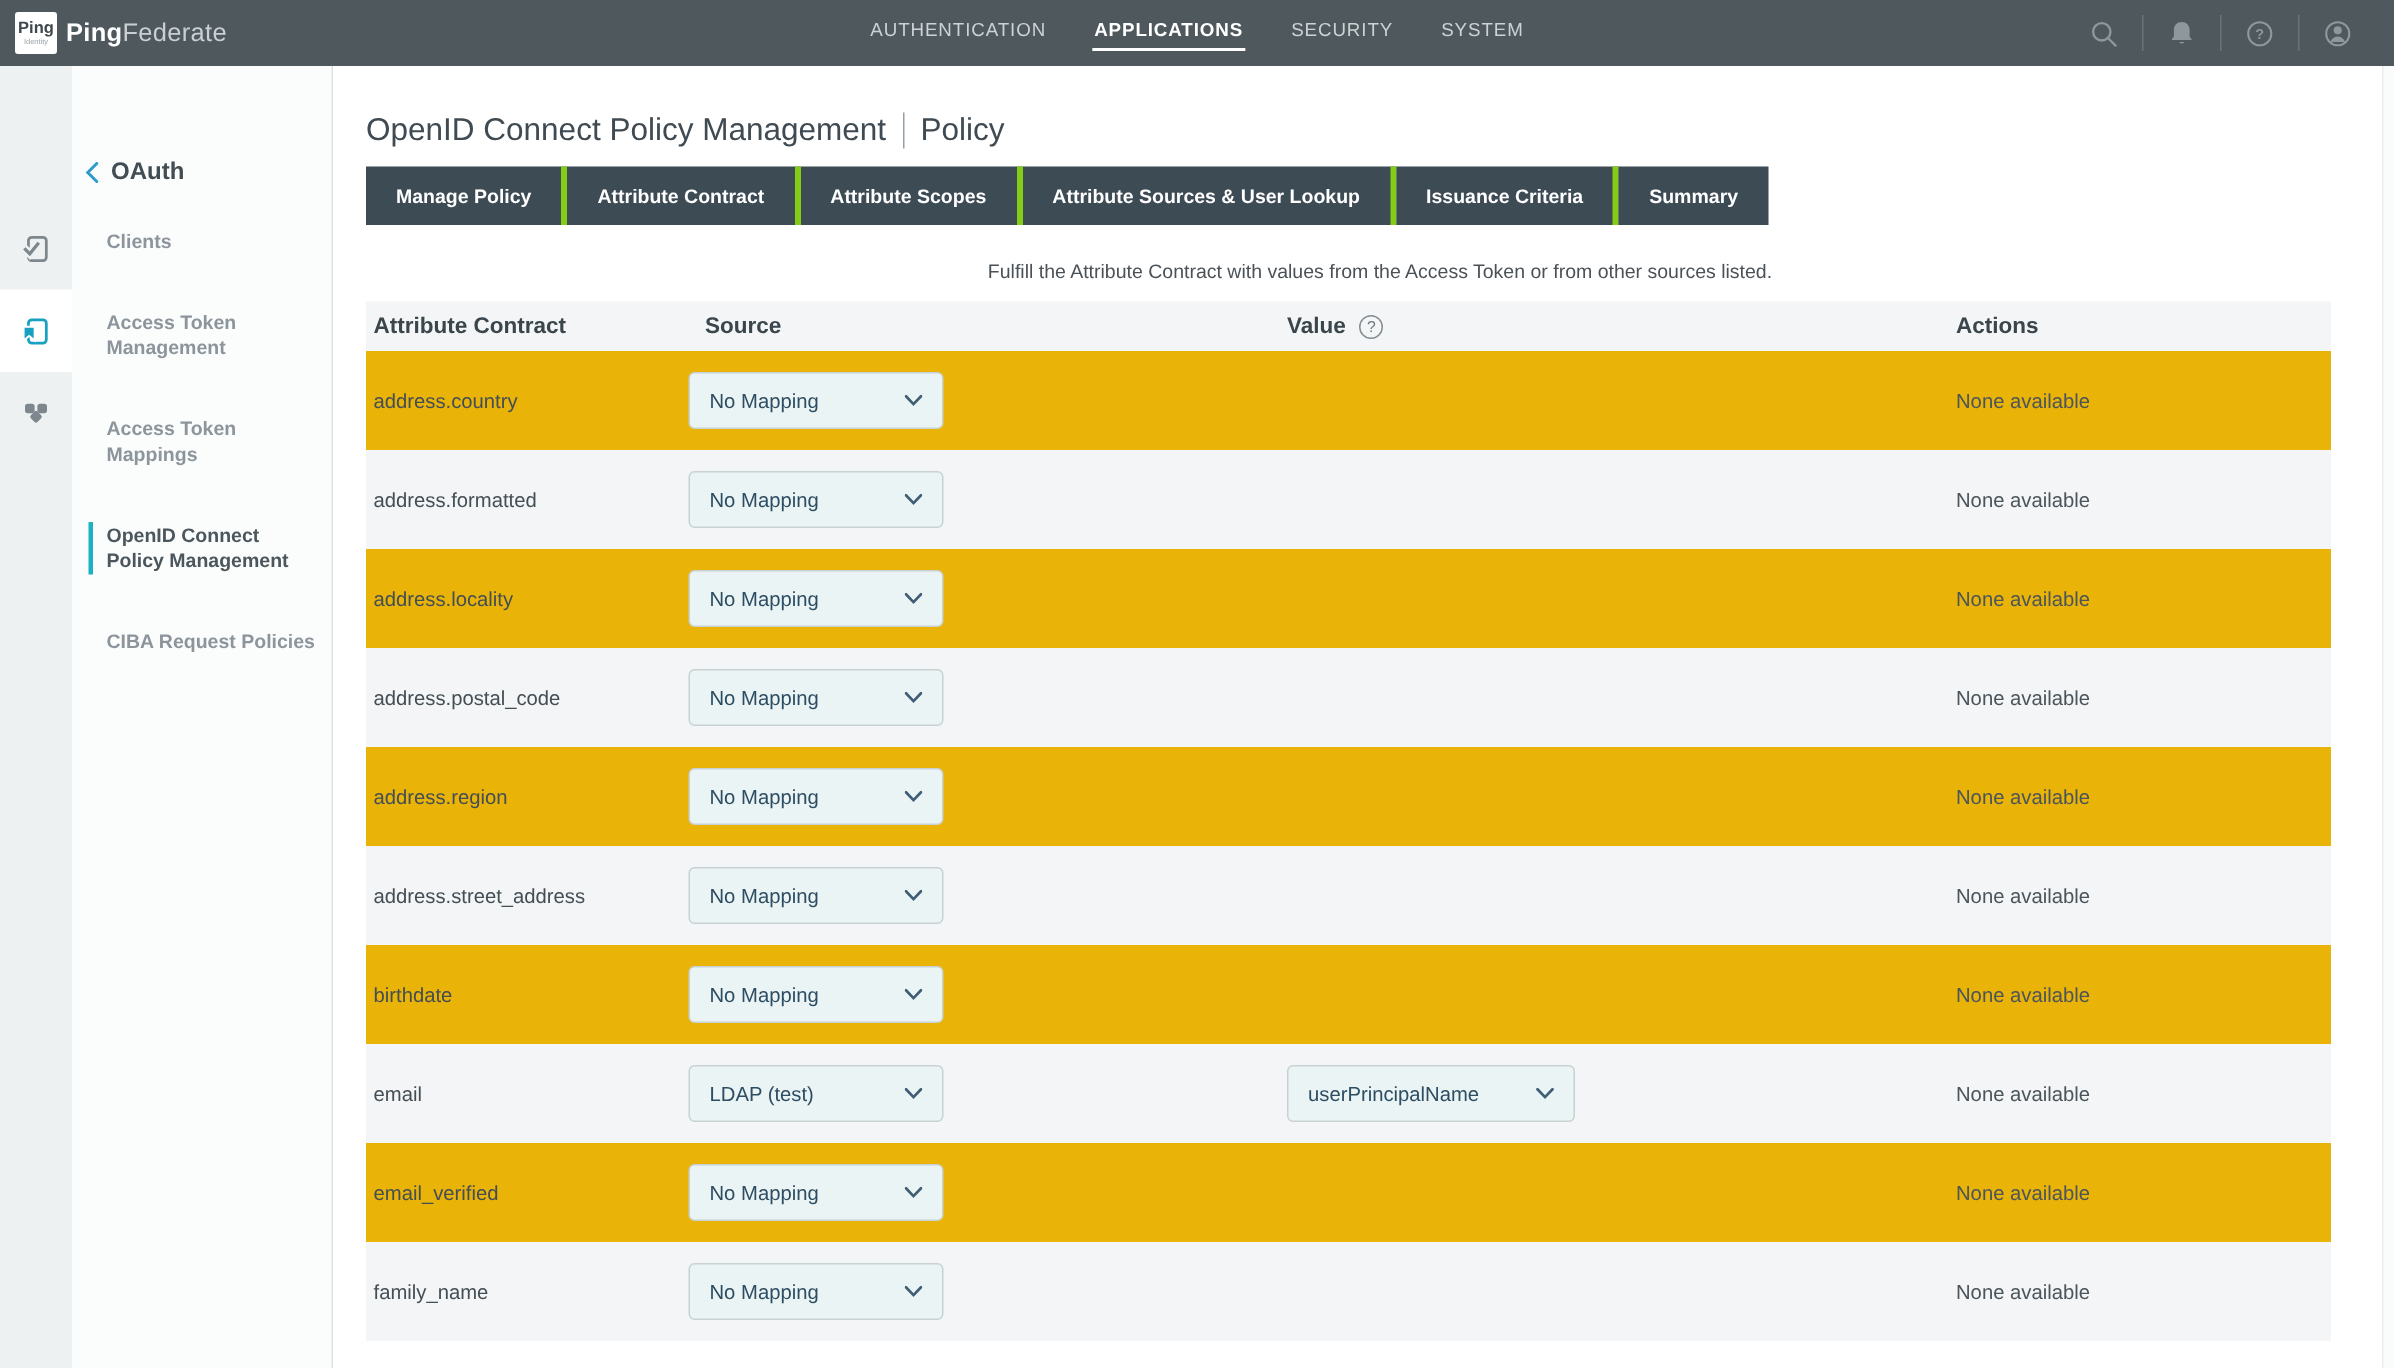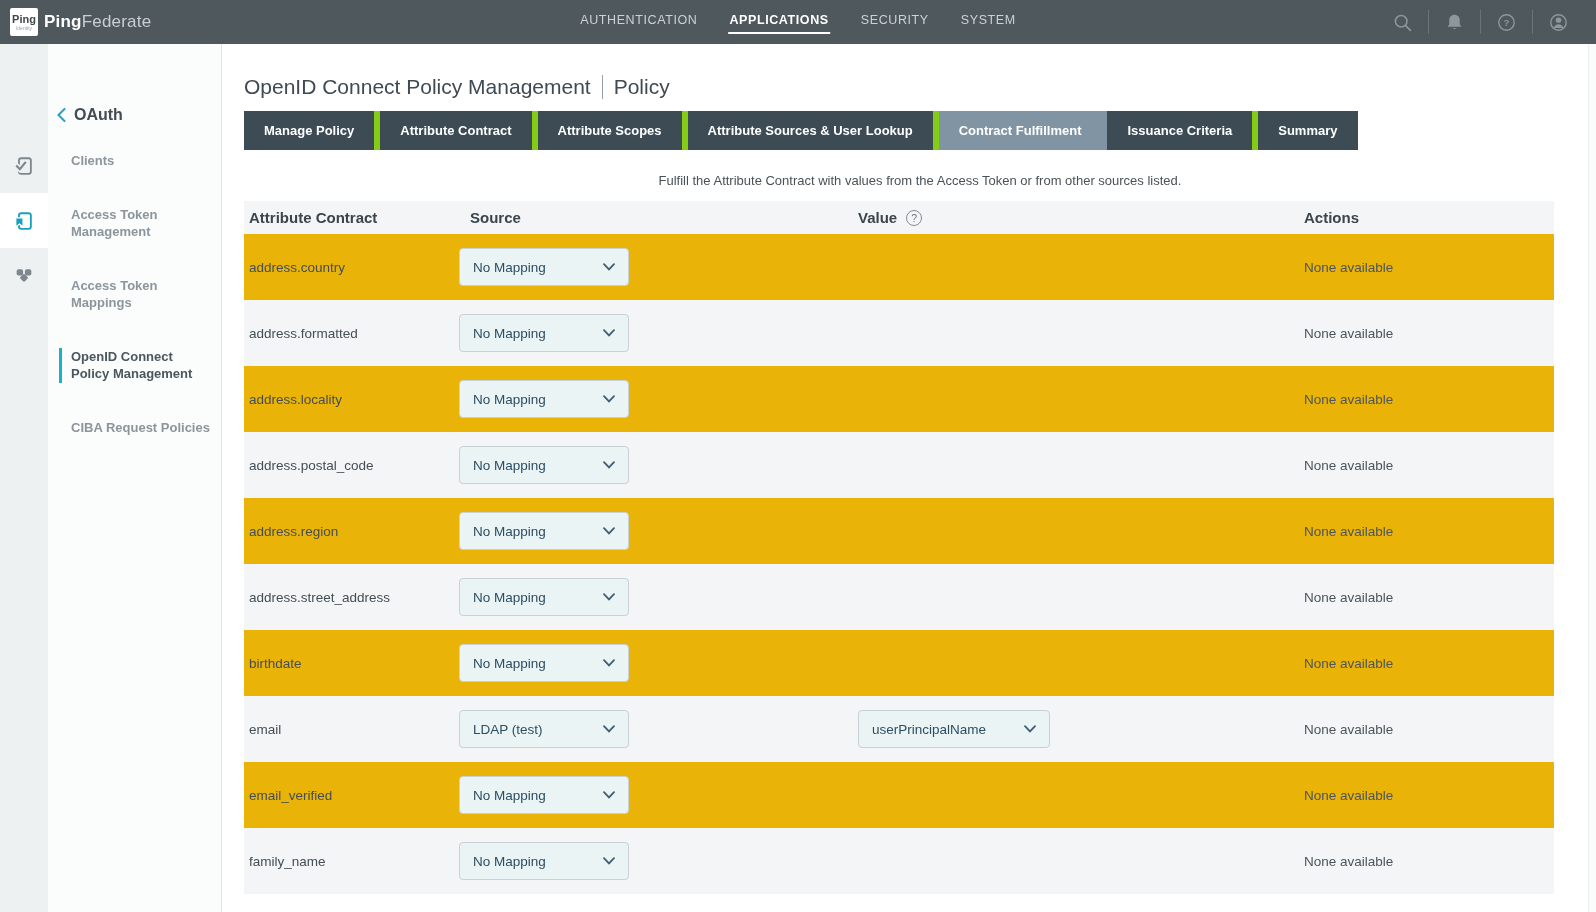--- a/index.html
+++ b/index.html
@@ -72,21 +72,21 @@
   
   .main { flex:1; background:#ffffff; padding-left:22px; position:relative; }
 
   .page-title { margin-top:31px; display:flex; align-items:center; font-size:21px; color:#3f4a52; }
   .title-div { width:1px; height:24px; background:#959fa5; margin:0 11px; }
 
   .tabs { display:flex; margin-top:12px; width:fit-content; }
   .tab {
     background:#3d4b55; color:#ffffff; font-size:13px; font-weight:700;
     height:39px; display:flex; align-items:center; padding:0 20px;
-    border-right:6px solid #84cc16; cursor:pointer; white-space:nowrap;
+    border-right:4px solid #84cc16; cursor:pointer; white-space:nowrap;
   }
   .tab:last-child { border-right:none; }
   .tab.active { background:#8094a3; border-right-color:#8094a3; }
 
   .description { margin-top:23px; font-size:13px; color:#4a5258;text-align:center; }
 
   
   .table { margin-top:13px; width:1310px; }
   .t-head, .t-row {
     display:grid;
@@ -220,21 +220,20 @@
       <span>OpenID Connect Policy Management</span>
       <span class="title-div"></span>
       <span>Policy</span>
     </div>
 
     <div class="tabs">
         <div class="tab">Manage Policy</div>
         <div class="tab">Attribute Contract</div>
         <div class="tab">Attribute Scopes</div>
         <div class="tab">Attribute Sources &amp; User Lookup</div>
-        <div class="tab active">Contract Fulfillment</div>
         <div class="tab">Issuance Criteria</div>
         <div class="tab">Summary</div>
       </div>
 
     <div class="description">Fulfill the Attribute Contract with values from the Access Token or from other sources listed.</div>
 
     <div class="table">
       <div class="t-head">
         <div class="th-attr">Attribute Contract</div>
         <div class="th-source">Source</div>

